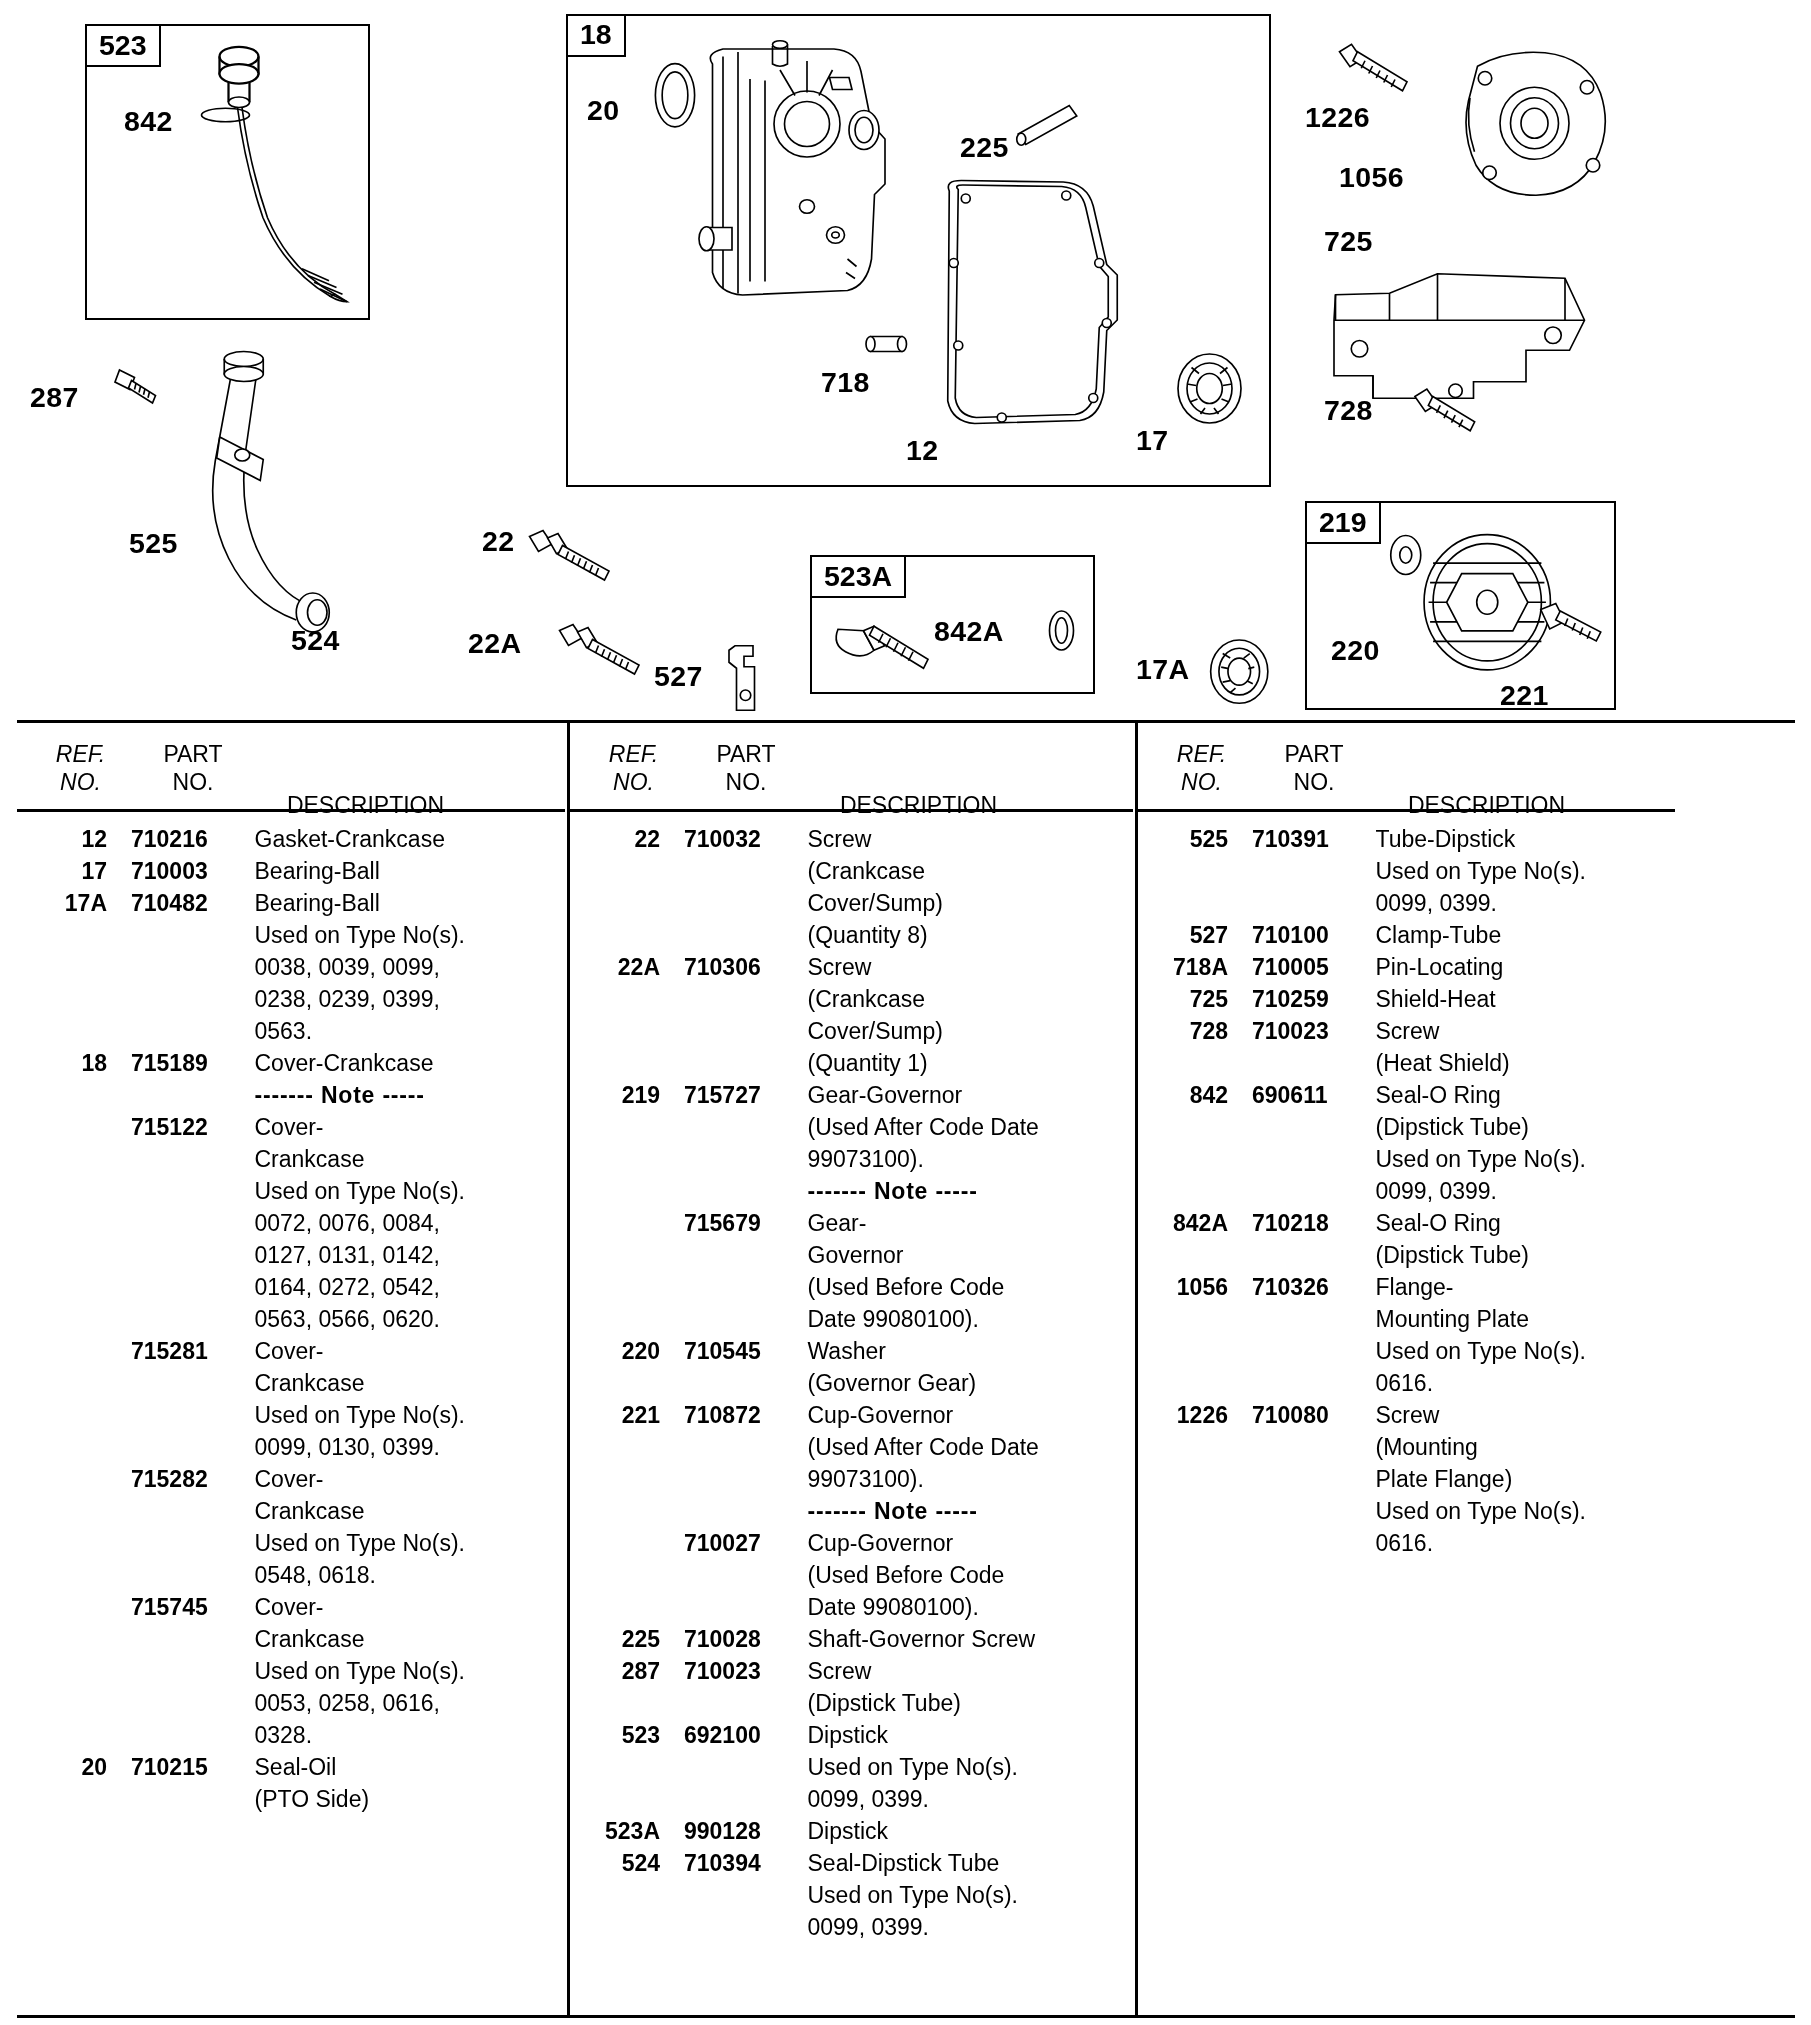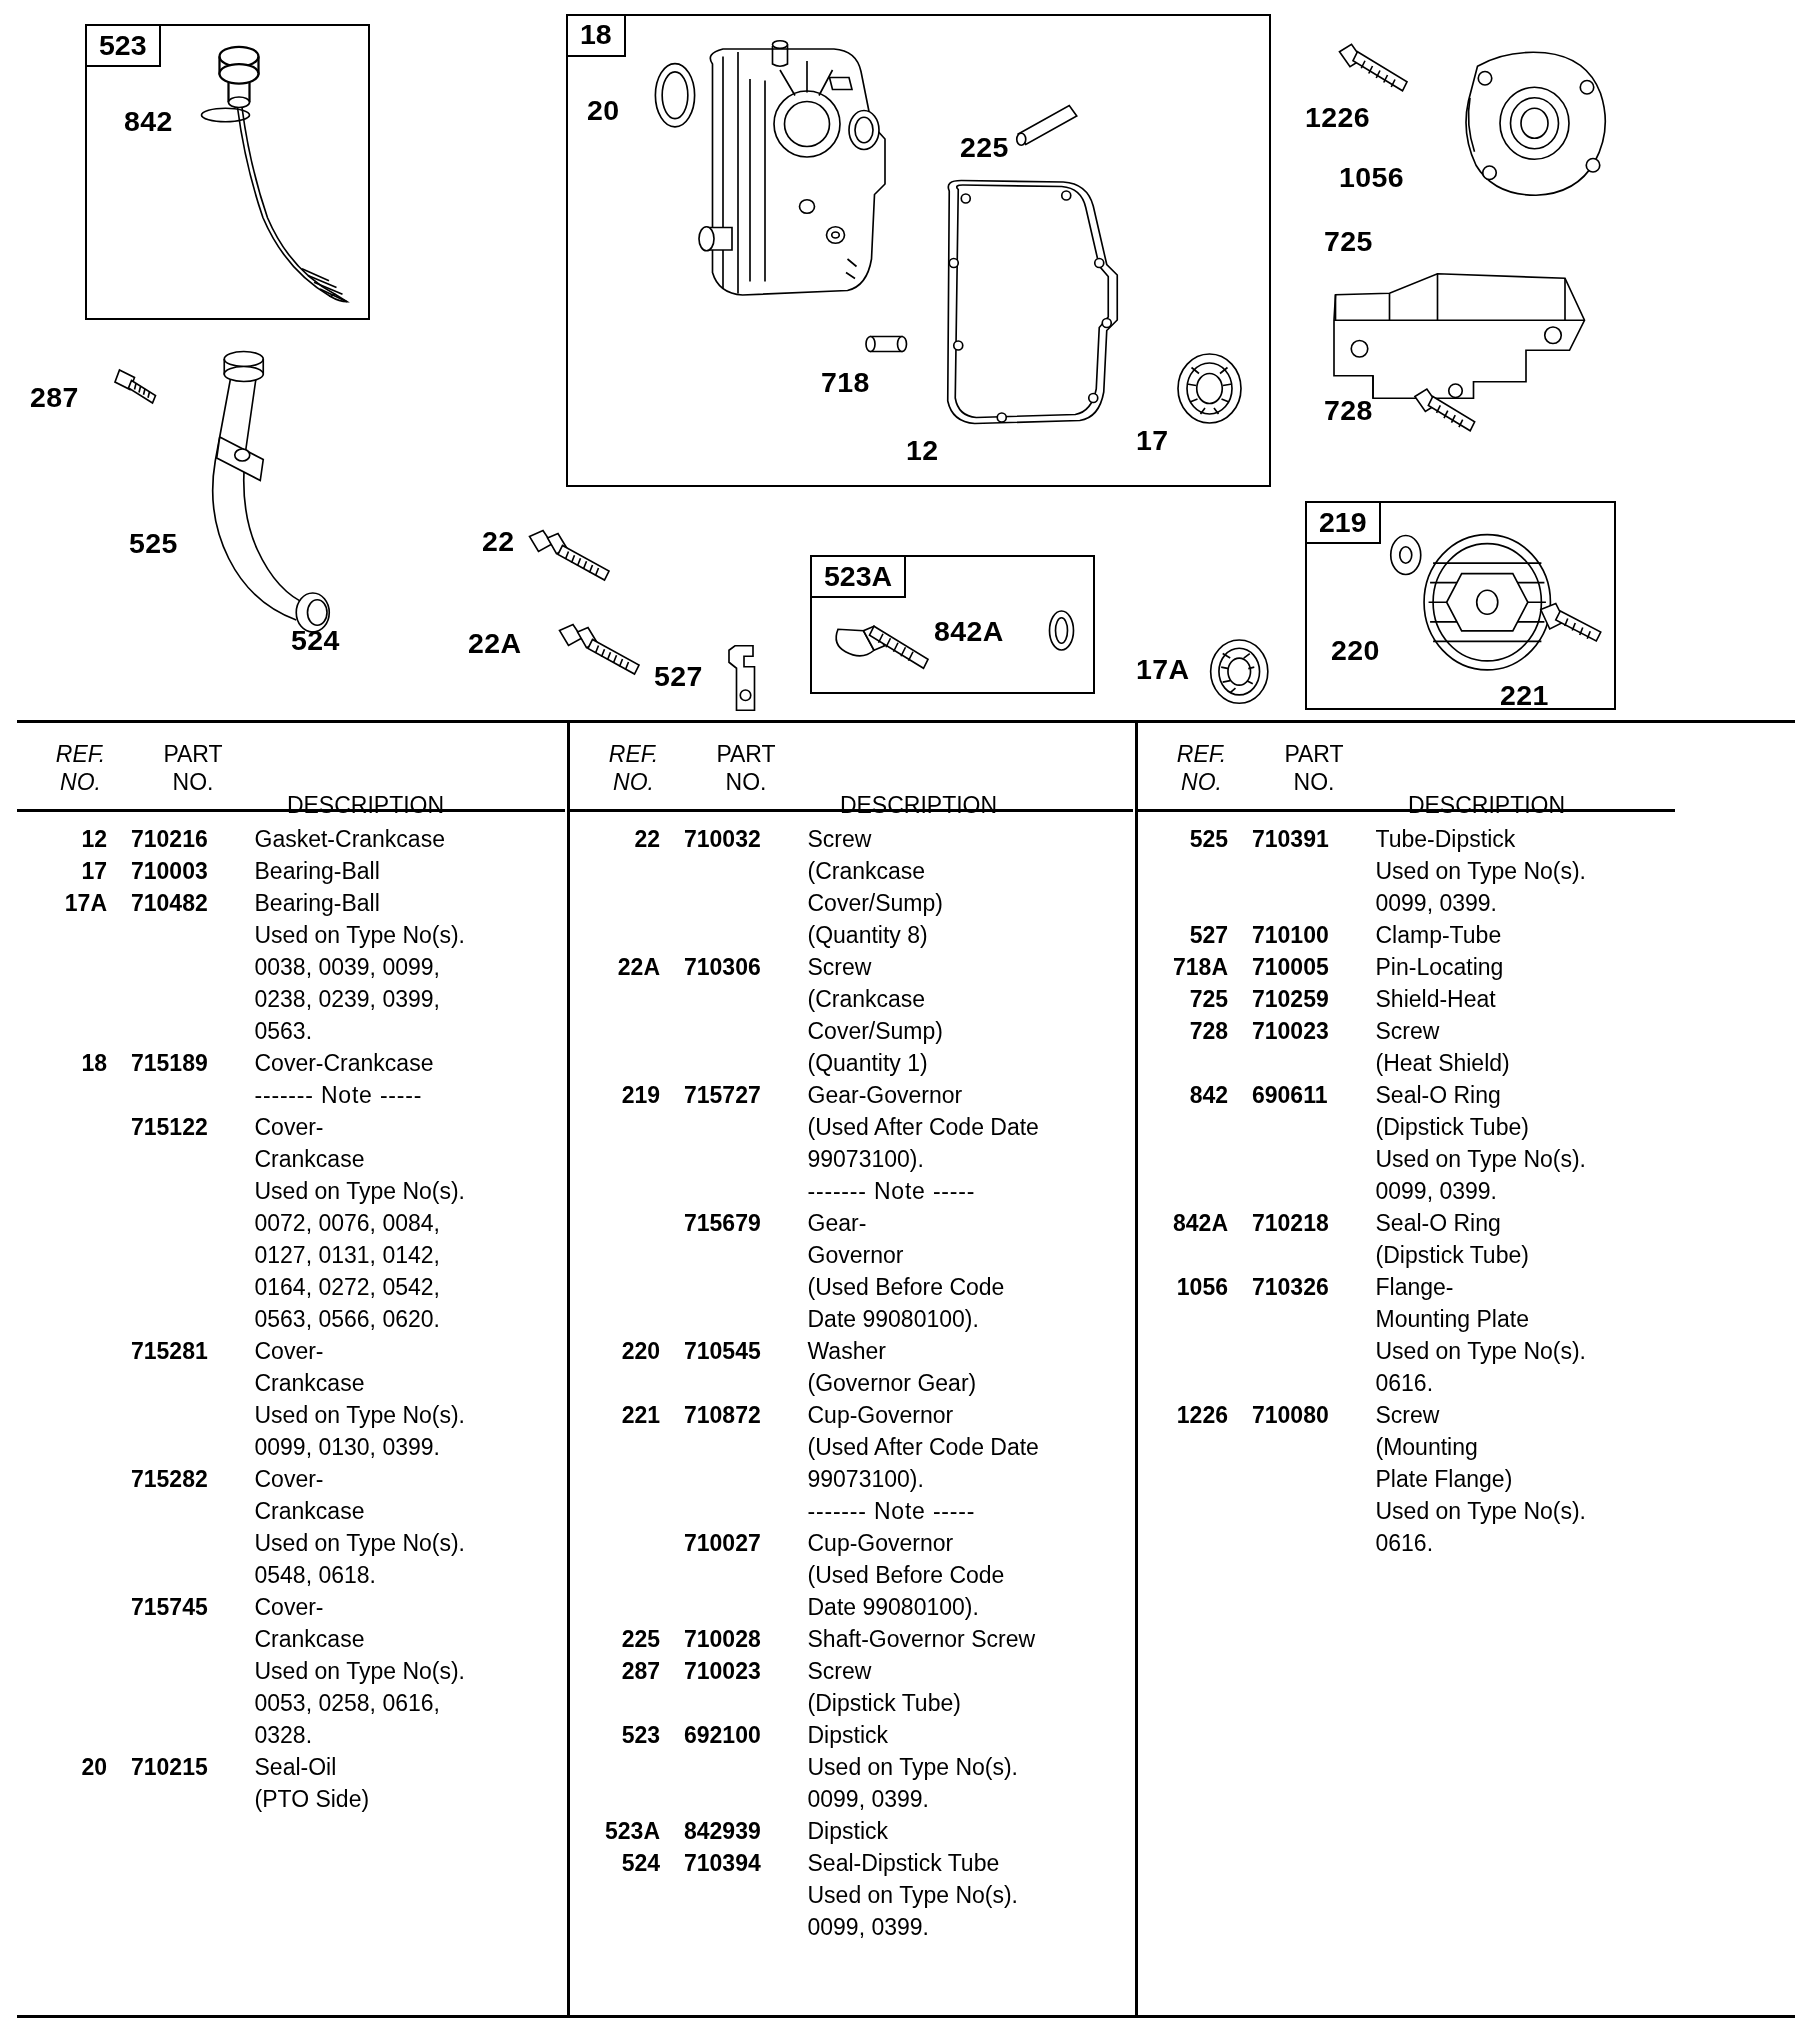--- a/index.html
+++ b/index.html
@@ -102,21 +102,21 @@
     font-weight: bold;
     padding-left: 16.5px;
     flex: 0 0 131px;
   }
   .c-desc {
     flex: 1 1 auto;
     padding-left: 9px;
     white-space: pre-wrap;
   }
   .note {
-    font-weight: normal;
+    font-weight: bold;
     letter-spacing: 0.8px;
   }
 
   svg { display: block; }
   .ln { fill:none; stroke:#000; stroke-width:3; }
   .ln2 { fill:none; stroke:#000; stroke-width:2.2; }
   .lnf { fill:#fff; stroke:#000; stroke-width:3; }
   .lnf2 { fill:#fff; stroke:#000; stroke-width:2.2; }
 </style>
 </head>
@@ -661,21 +661,21 @@
           <div class="c-part"></div>
           <div class="c-desc">Used on Type No(s).</div>
         </div>
         <div class="row">
           <div class="c-ref"></div>
           <div class="c-part"></div>
           <div class="c-desc">0099, 0399.</div>
         </div>
         <div class="row">
           <div class="c-ref">523A</div>
-          <div class="c-part">842939</div>
+          <div class="c-part">990128</div>
           <div class="c-desc">Dipstick</div>
         </div>
         <div class="row">
           <div class="c-ref">524</div>
           <div class="c-part">710394</div>
           <div class="c-desc">Seal-Dipstick Tube</div>
         </div>
         <div class="row">
           <div class="c-ref"></div>
           <div class="c-part"></div>

